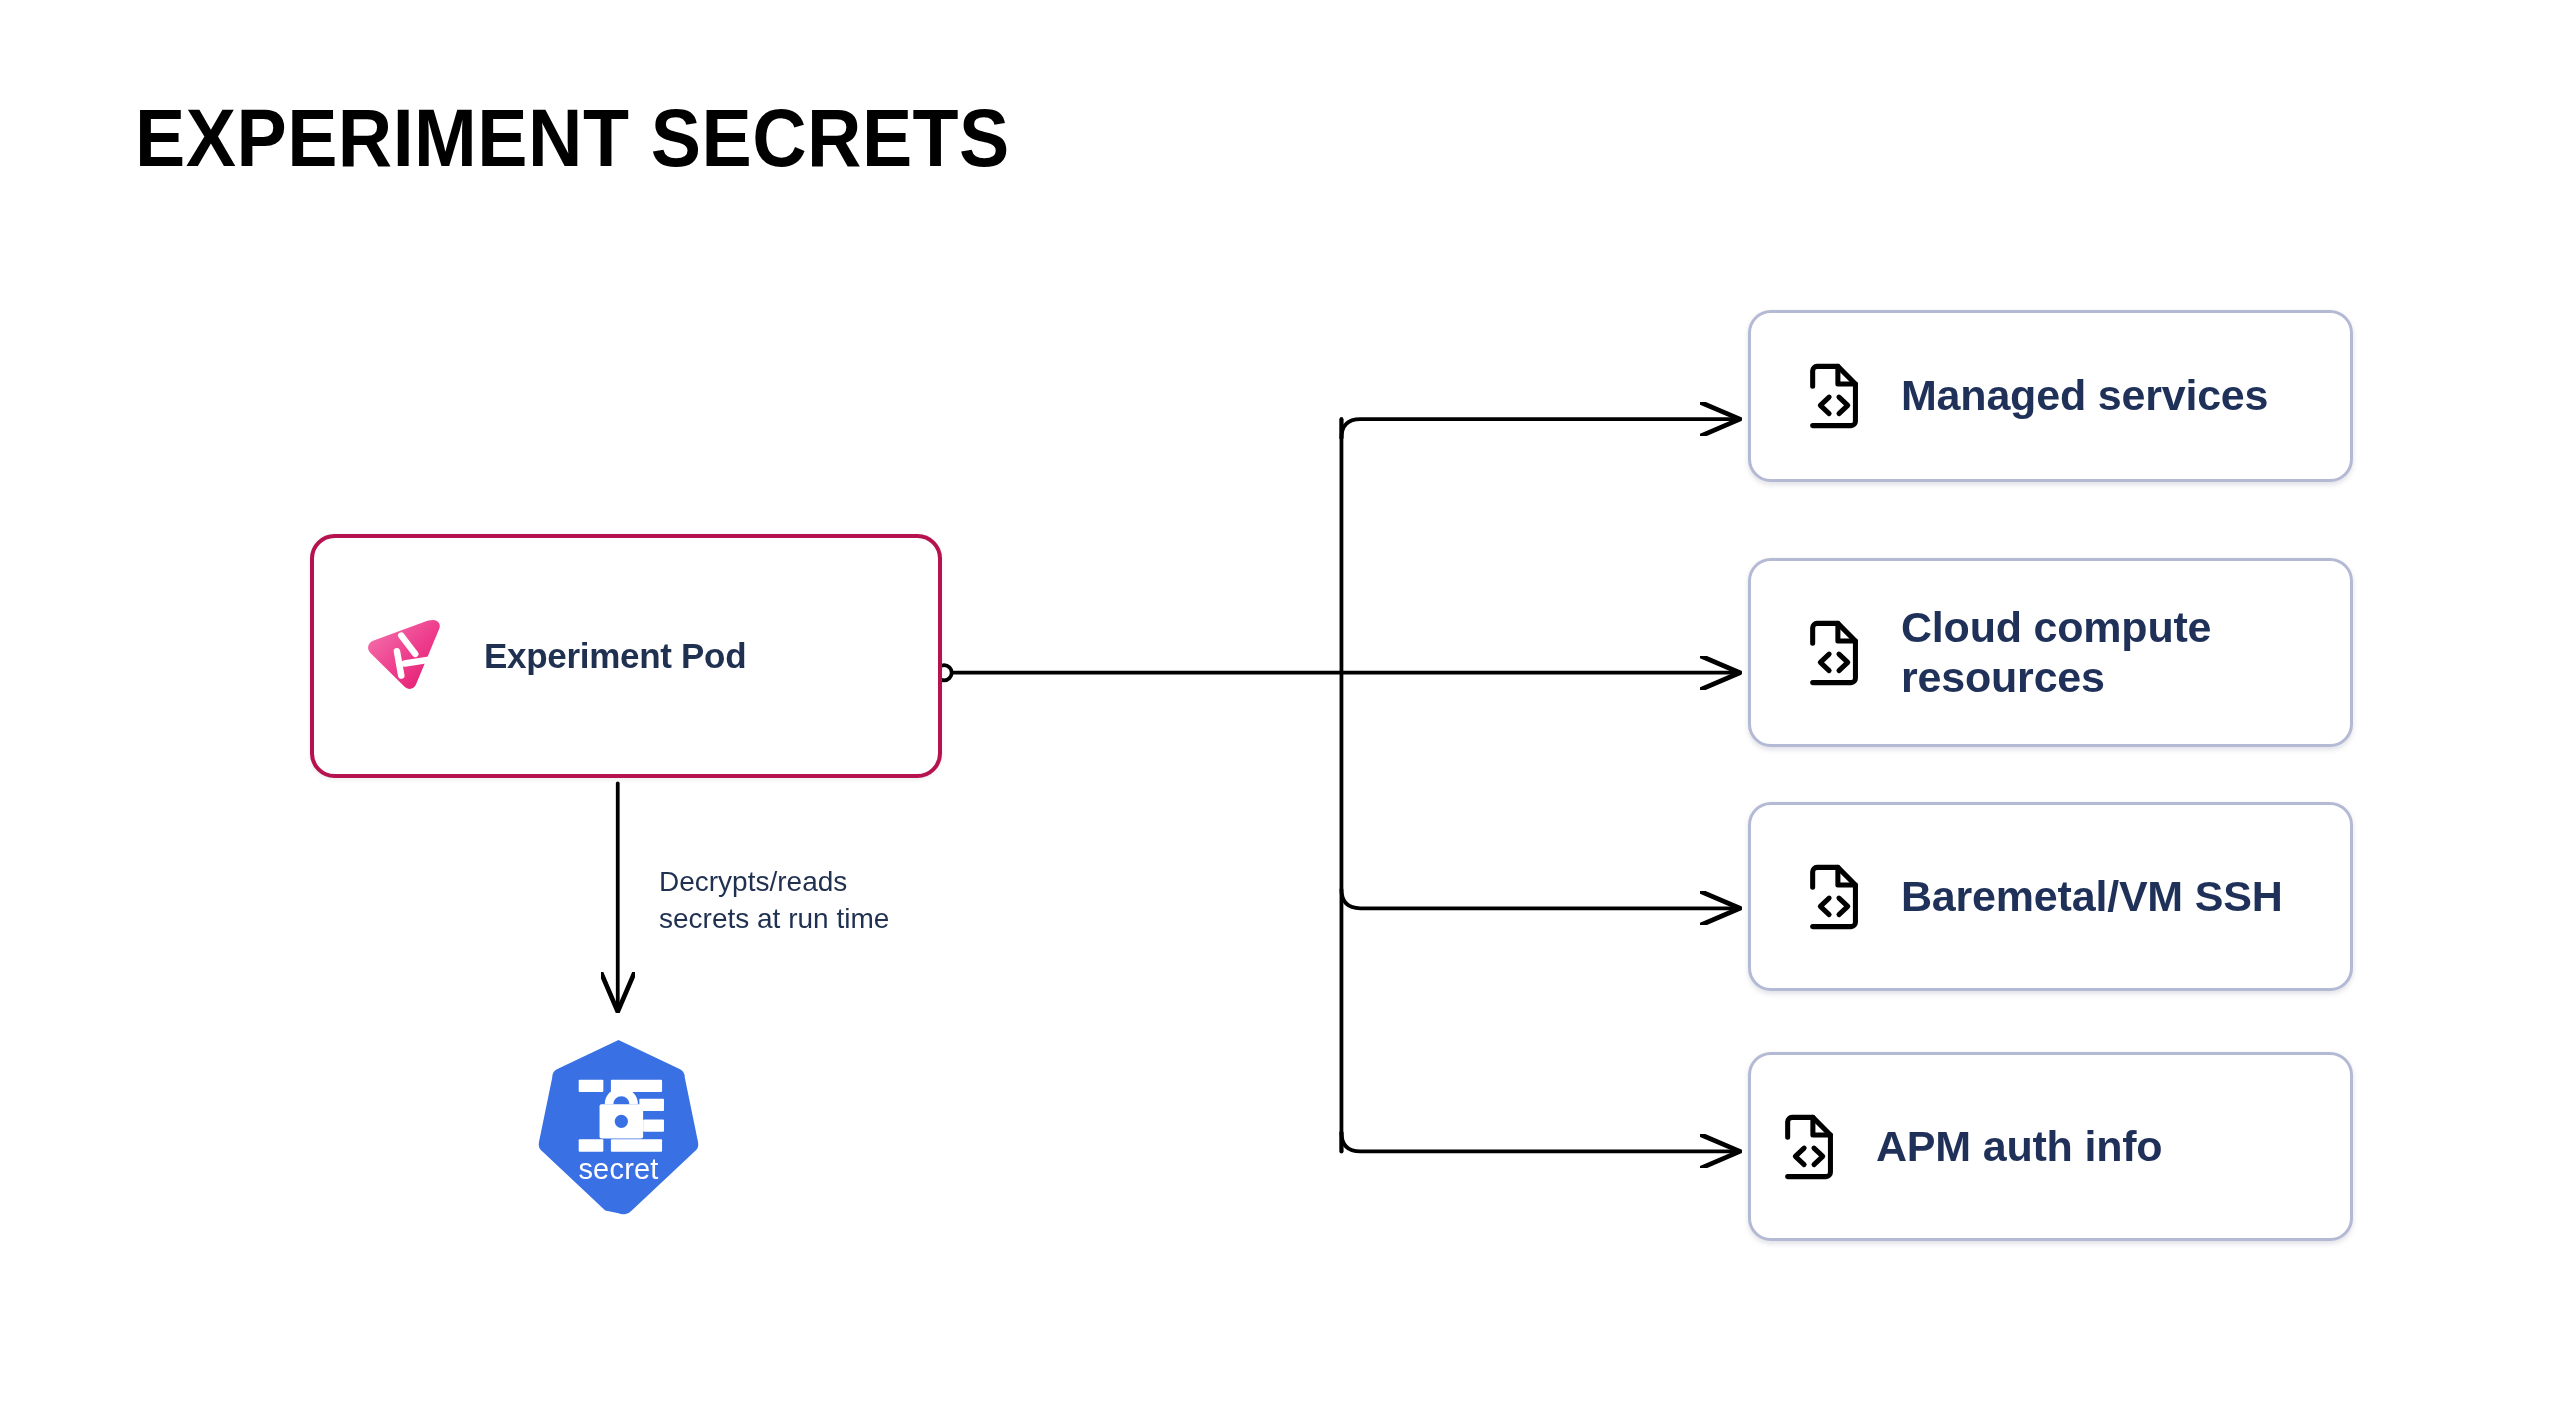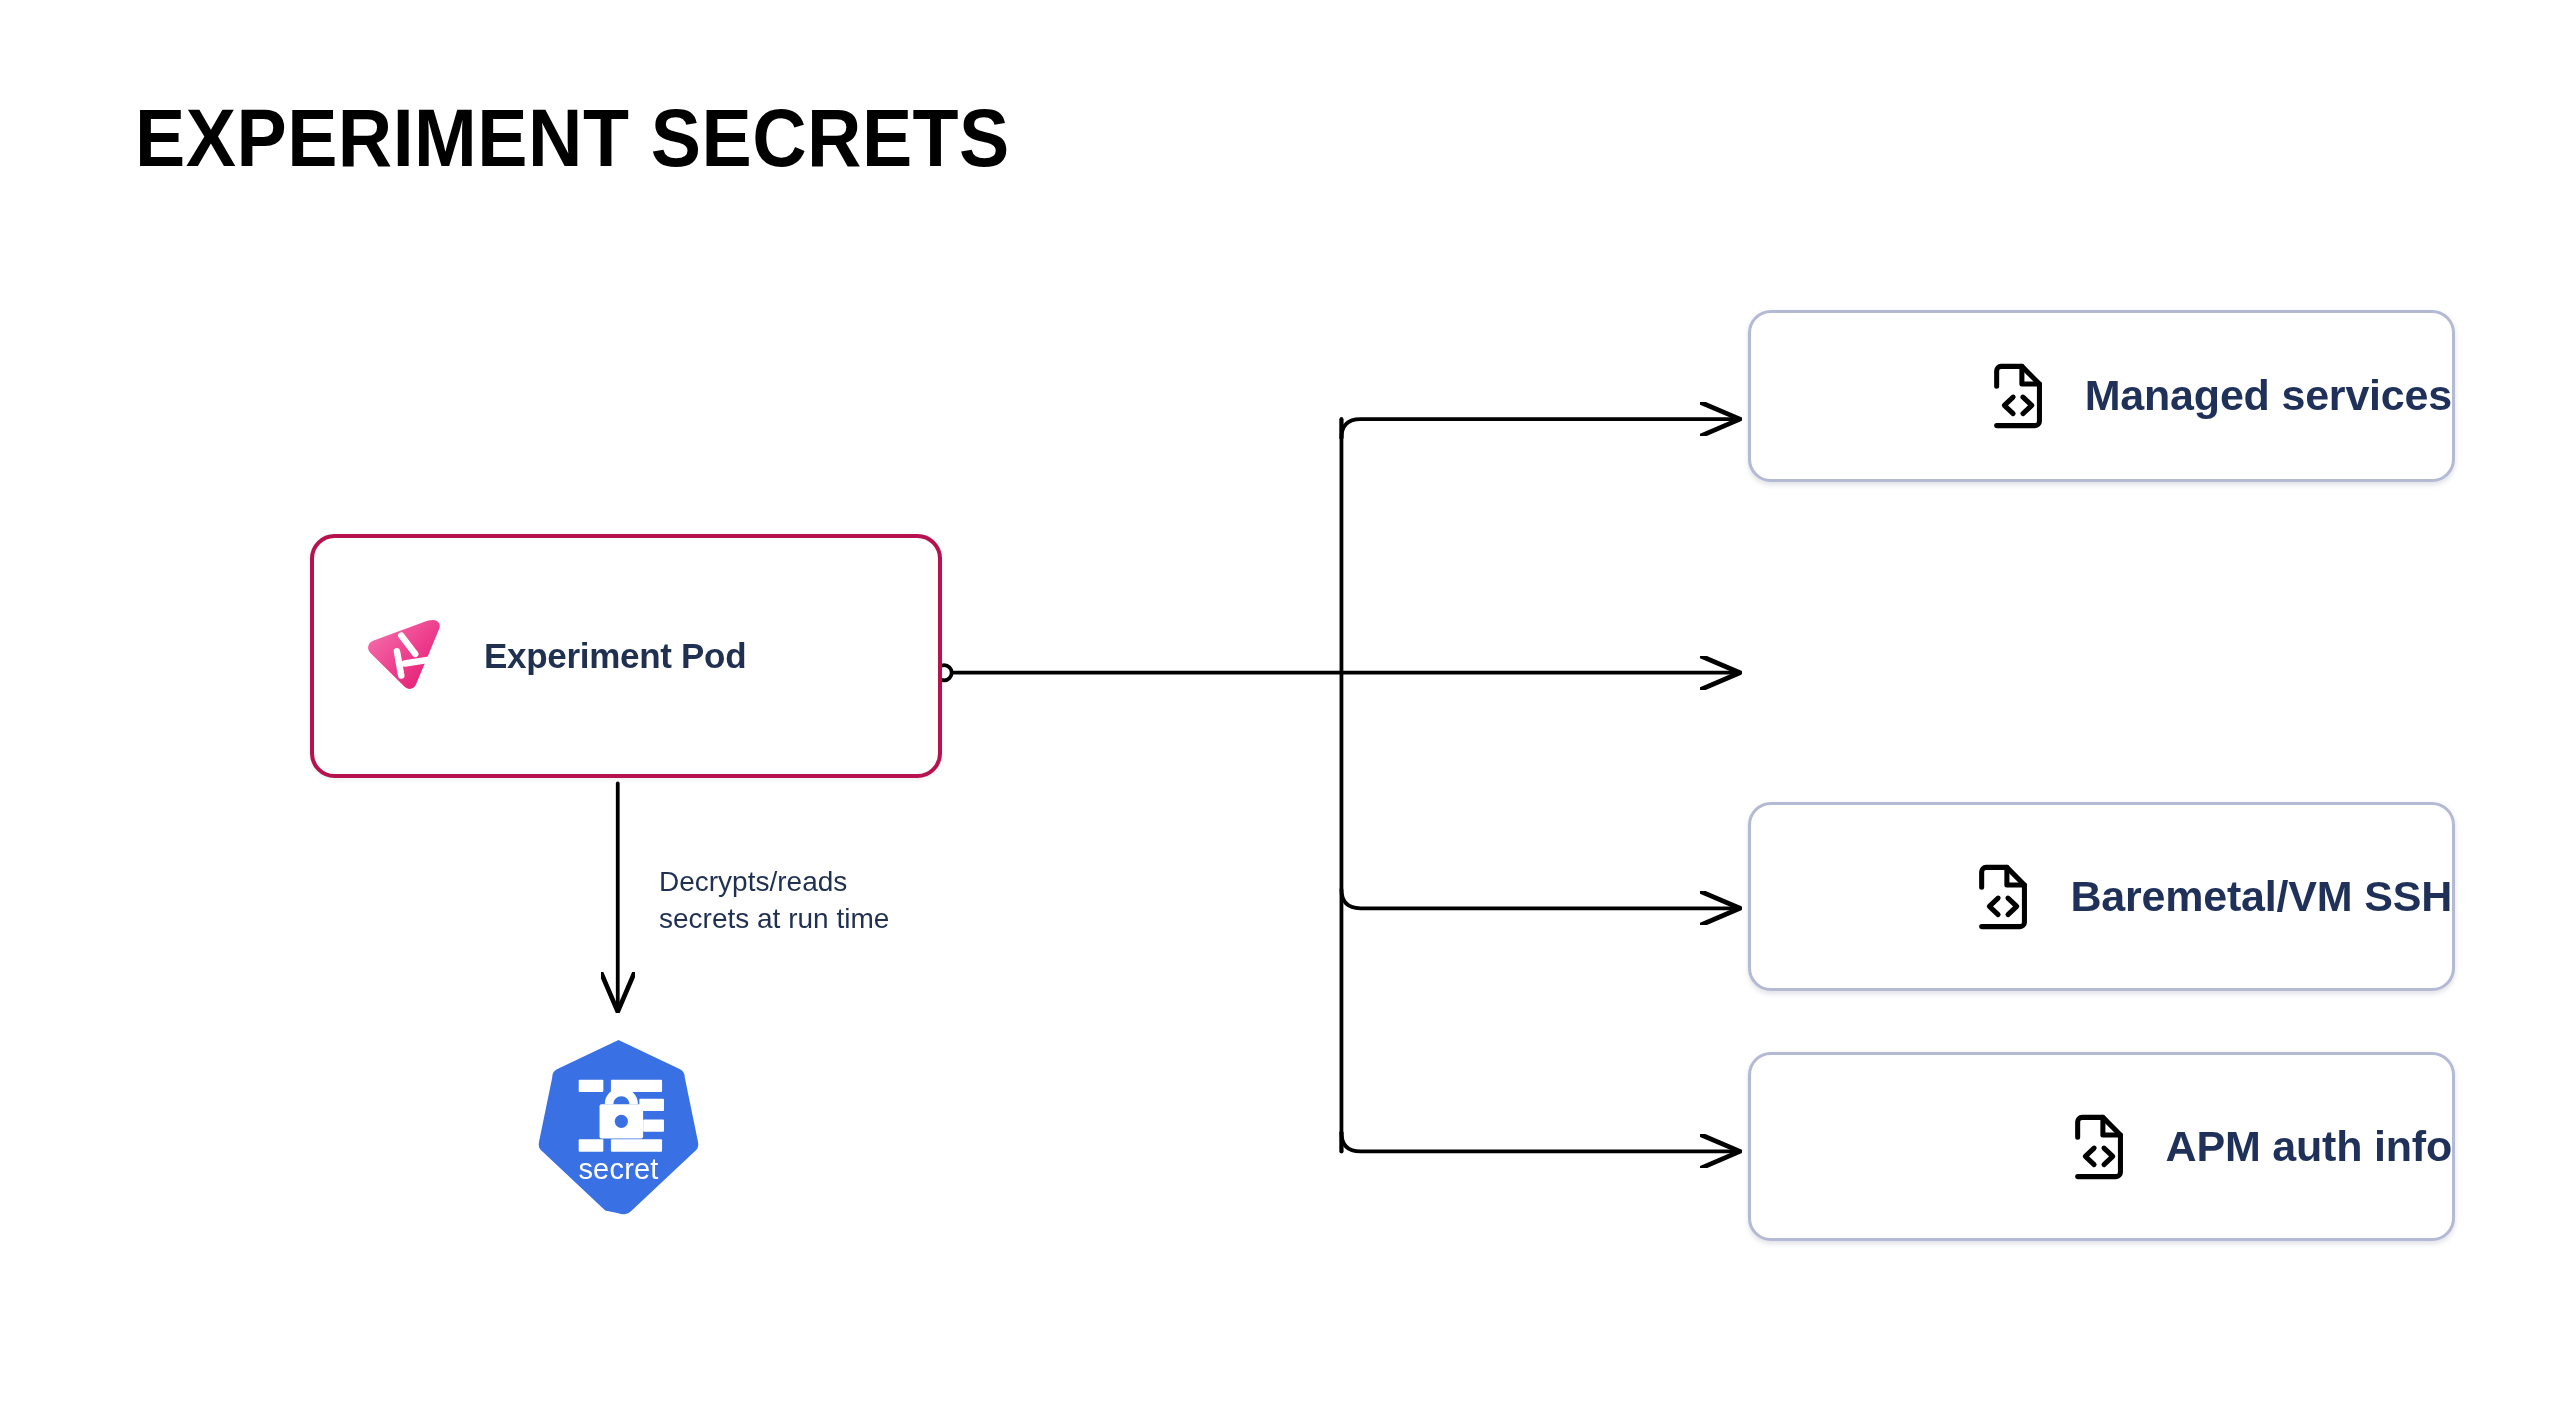--- a/index.html
+++ b/index.html
@@ -73,30 +73,29 @@
     font-weight: 700;
     color: #1F3050;
     white-space: nowrap;
     letter-spacing: -0.3px;
   }
 
   
   .res-card {
     position: absolute;
     left: 1748px;
-    width: 707px;
+    width: 605px;
     box-sizing: border-box;
     border: 3.8px solid #B4B9D4;
     border-radius: 23px;
     background: #ffffff;
     display: flex;
     align-items: center;
     padding-left: 53px;
     box-shadow: 0 2.8px 5.7px rgba(90,95,130,0.18);
-    justify-content: flex-end;
   }
   .res-icon {
     width: 59px;
     height: 68px;
     flex: 0 0 auto;
     margin-right: 38px;
   }
   .res-label {
     font-size: 43px;
     font-weight: 700;
@@ -199,20 +198,31 @@
       <g fill="none" stroke="#000000" stroke-width="4.6" stroke-linecap="round" stroke-linejoin="round">
         <path d="M7,22 L7,8 A4,4 0 0 1 11,4 L30,4 L46,20 L46,54 A4,4 0 0 1 42,58 L7,58"></path>
         <path d="M30,4 L30,20 L46,20"></path>
         <path d="M22,32 L14,39.5 L22,47"></path>
         <path d="M31,32 L39,39.5 L31,47"></path>
       </g>
     </svg>
     <span class="res-label">Managed services</span>
   </div>
 
+  <div class="res-card" style="top:558px;height:189px;">
+    <svg class="res-icon" viewBox="0 0 52 62" xmlns="http://www.w3.org/2000/svg">
+      <g fill="none" stroke="#000000" stroke-width="4.6" stroke-linecap="round" stroke-linejoin="round">
+        <path d="M7,22 L7,8 A4,4 0 0 1 11,4 L30,4 L46,20 L46,54 A4,4 0 0 1 42,58 L7,58"></path>
+        <path d="M30,4 L30,20 L46,20"></path>
+        <path d="M22,32 L14,39.5 L22,47"></path>
+        <path d="M31,32 L39,39.5 L31,47"></path>
+      </g>
+    </svg>
+    <span class="res-label">Cloud compute resources</span>
+  </div>
 
   <div class="res-card" style="top:802px;height:189px;">
     <svg class="res-icon" viewBox="0 0 52 62" xmlns="http://www.w3.org/2000/svg">
       <g fill="none" stroke="#000000" stroke-width="4.6" stroke-linecap="round" stroke-linejoin="round">
         <path d="M7,22 L7,8 A4,4 0 0 1 11,4 L30,4 L46,20 L46,54 A4,4 0 0 1 42,58 L7,58"></path>
         <path d="M30,4 L30,20 L46,20"></path>
         <path d="M22,32 L14,39.5 L22,47"></path>
         <path d="M31,32 L39,39.5 L31,47"></path>
       </g>
     </svg>

